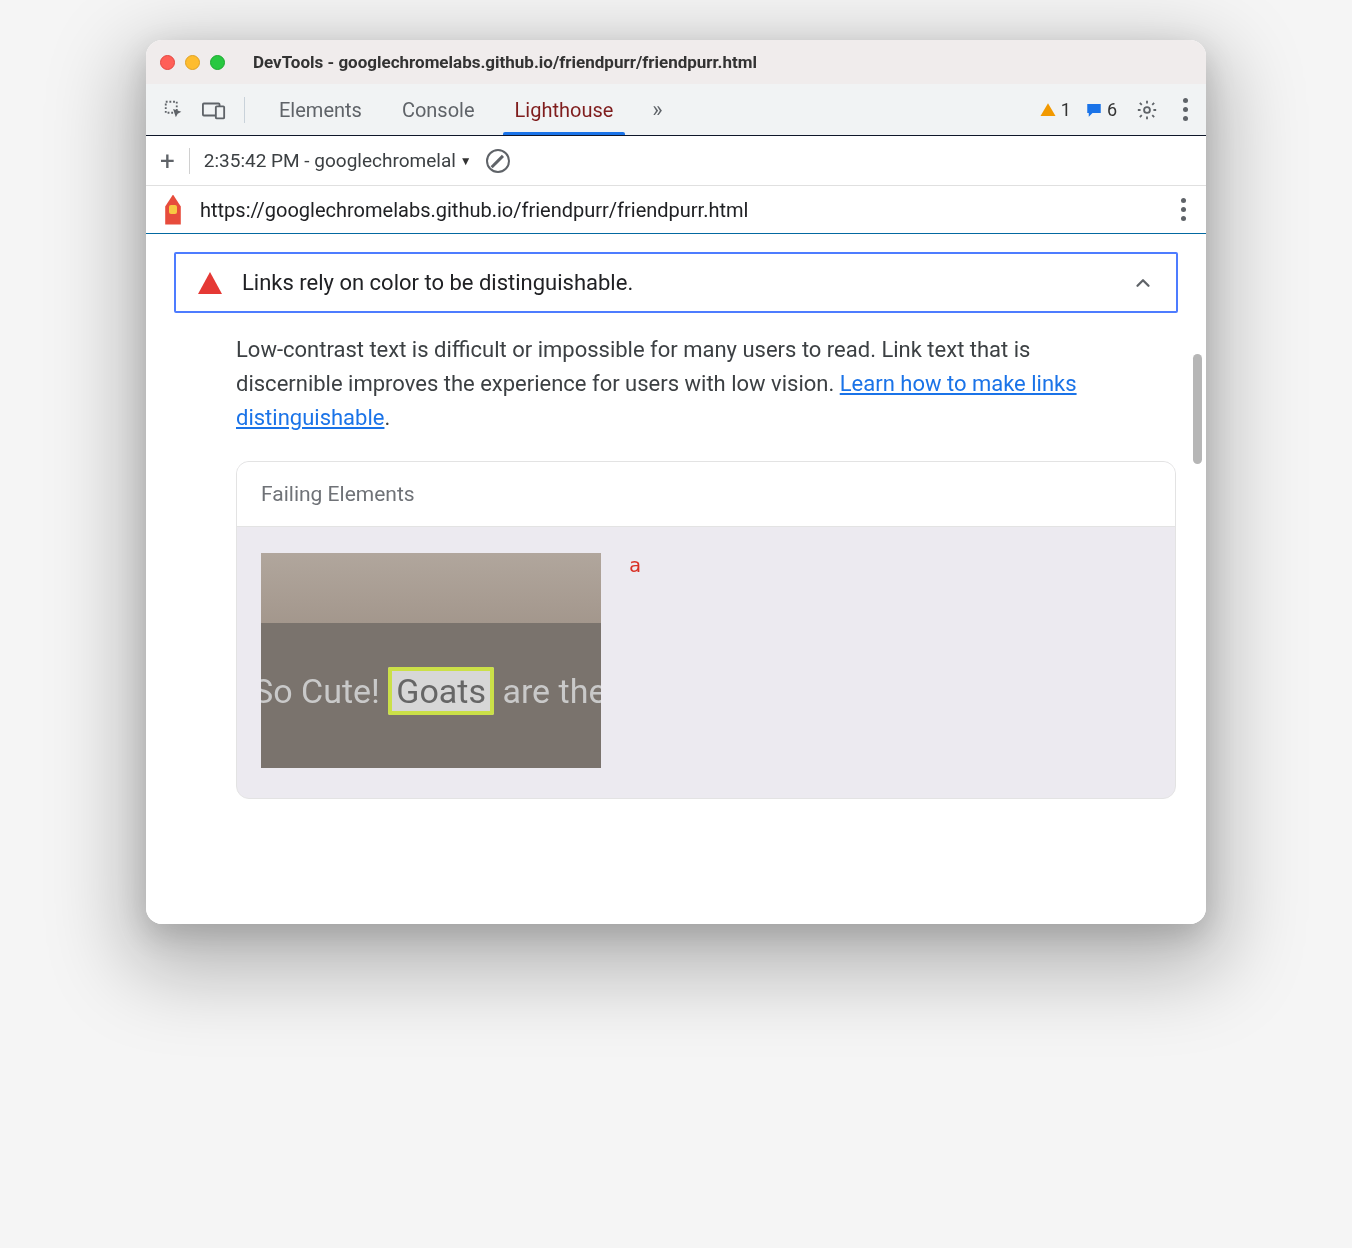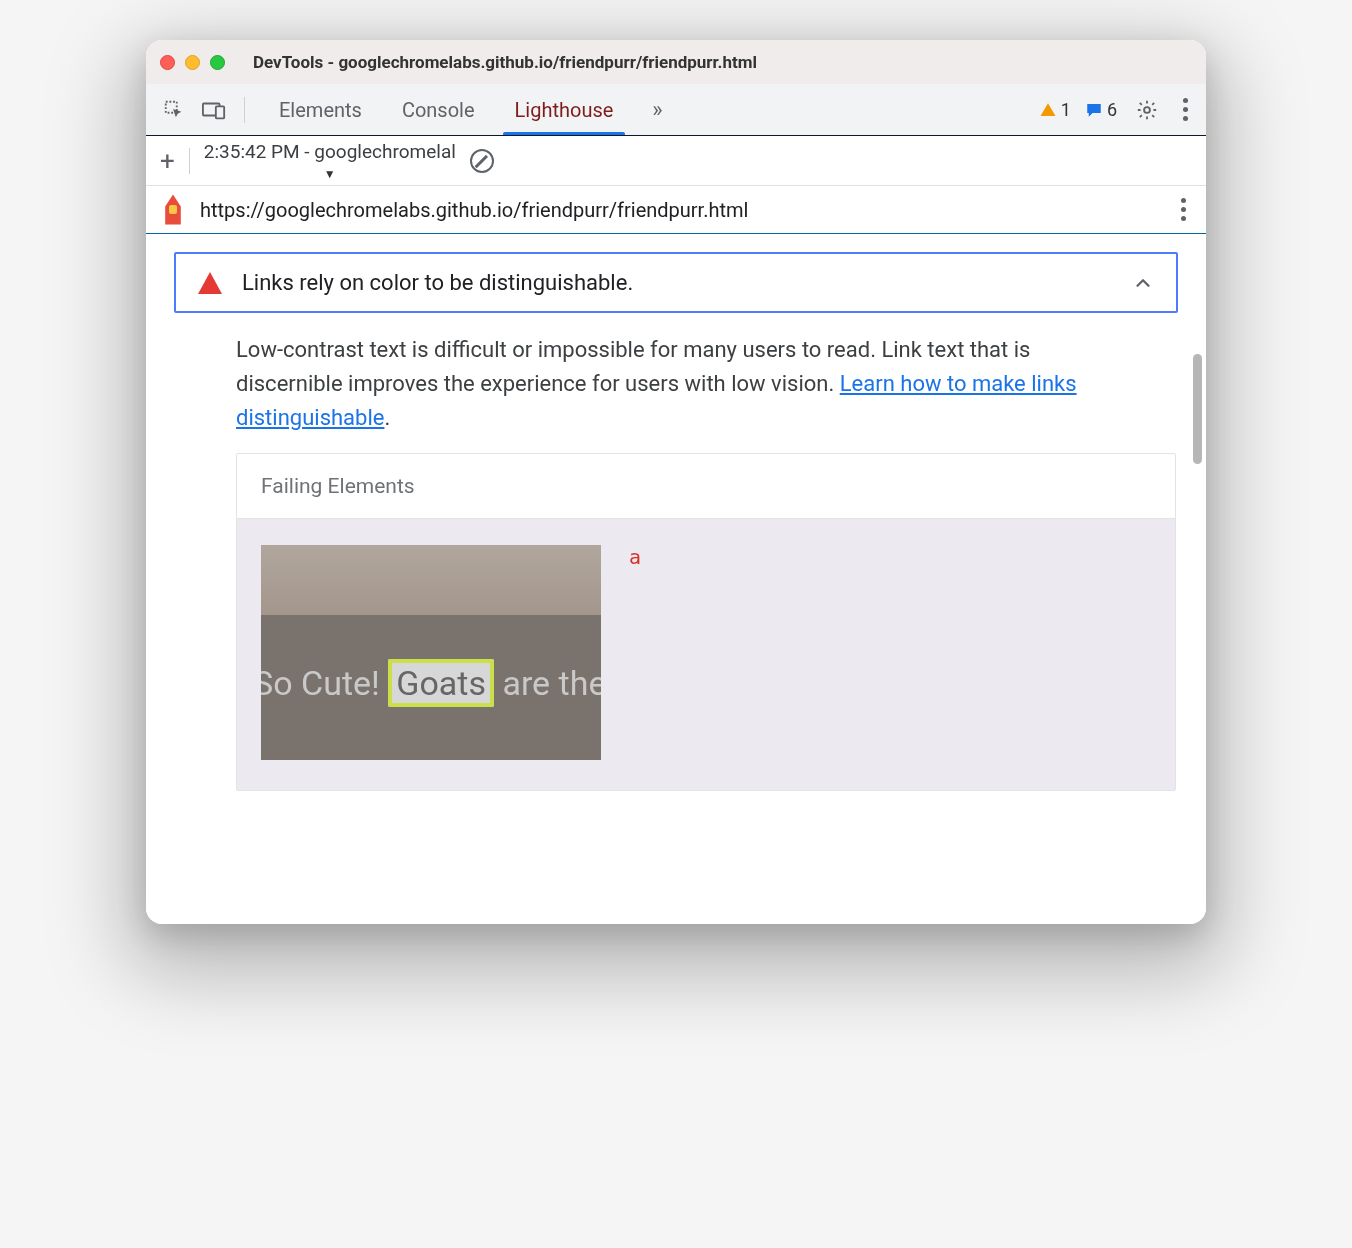--- a/index.html
+++ b/index.html
@@ -86,21 +86,21 @@
     align-items: center;
     height: 50px;
     border-bottom: 1px solid #e0e0e0;
     padding: 0 14px;
     gap: 14px;
     font-size: 19px;
     color: #3c4043;
   }
   .subbar .plus { font-size: 26px; color: #5f6368; cursor: pointer; }
   .subbar .vline { width: 1px; height: 26px; background: #d0d0d0; }
-  .dropdown { display: flex; align-items: center; gap: 4px; cursor: pointer; flex-direction: column; }
+  .dropdown { display: flex; align-items: center; gap: 4px; cursor: pointer; }
   .dropdown .caret { font-size: 12px; color: #333; }
   .circle-slash {
     width: 24px; height: 24px; border: 2.5px solid #5f6368; border-radius: 50%;
     position: relative; cursor: pointer;
   }
   .circle-slash::after {
     content: ''; position: absolute; left: 2px; right: 2px; top: 50%;
     height: 2.5px; background: #5f6368; transform: rotate(-45deg) translateY(-50%);
     transform-origin: center;
   }
@@ -158,30 +158,30 @@
     border-right: 12px solid transparent;
     border-bottom: 22px solid #e53935;
   }
   .audit-title { font-size: 22px; color: #202124; flex:1; }
   .chev-up { color: #5f6368; }
 
   .desc {
     font-size: 22px;
     line-height: 1.55;
     color: #3c4043;
-    margin: 0 10px 18px 70px;
+    margin: 0 10px 26px 70px;
     max-width: 860px;
   }
   .desc a { color: #1a73e8; text-decoration: underline; cursor: pointer; }
 
   .fail-section {
     margin: 0 10px 0 70px;
     border: 1px solid #e3e3e3;
     background: #eceaf0;
-    border-radius: 2px;
+    border-radius: 13px;
     overflow:hidden;
   }
   .fail-head {
     background: #fff;
     padding: 20px 24px;
     font-size: 21px;
     color: #6f7277;
     border-bottom: 1px solid #e3e3e3;
   }
   .fail-body {

